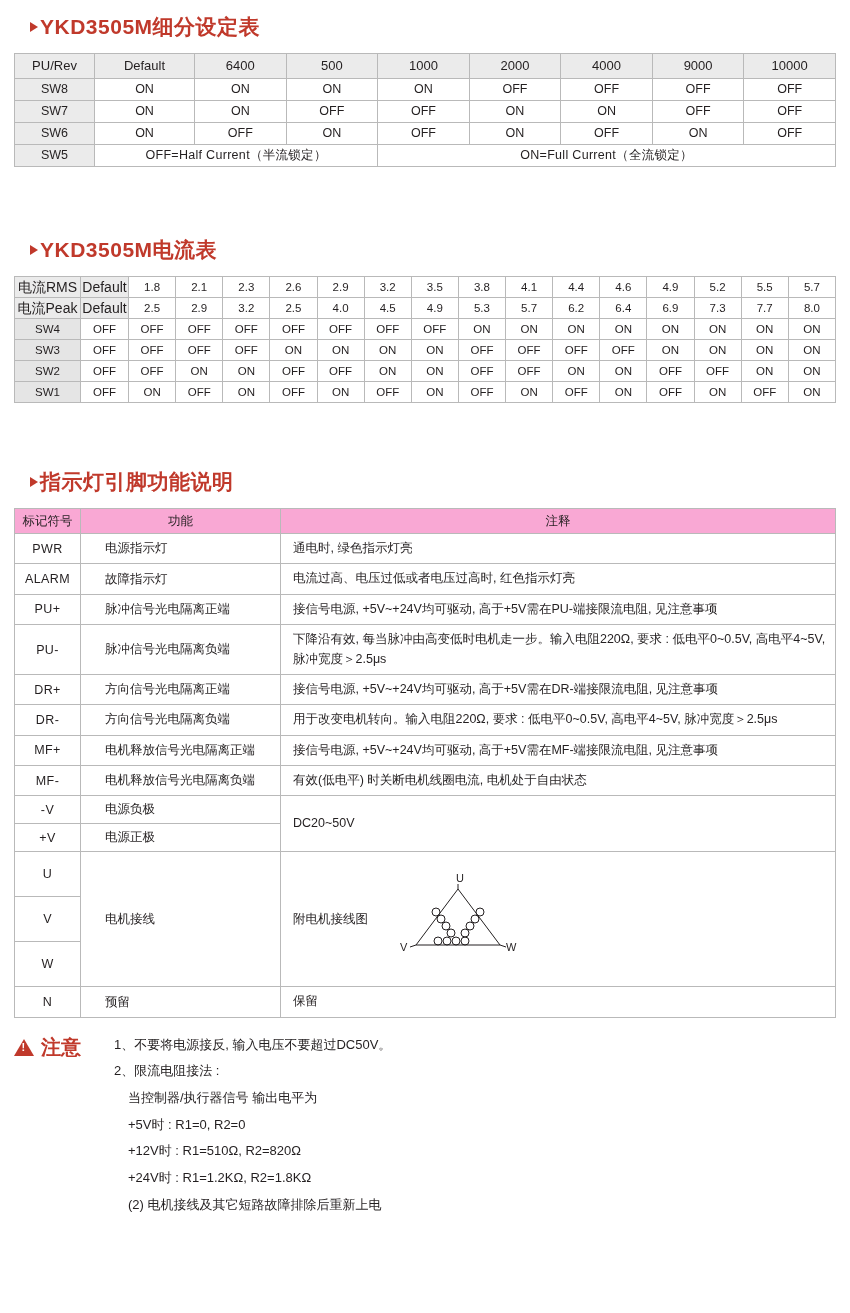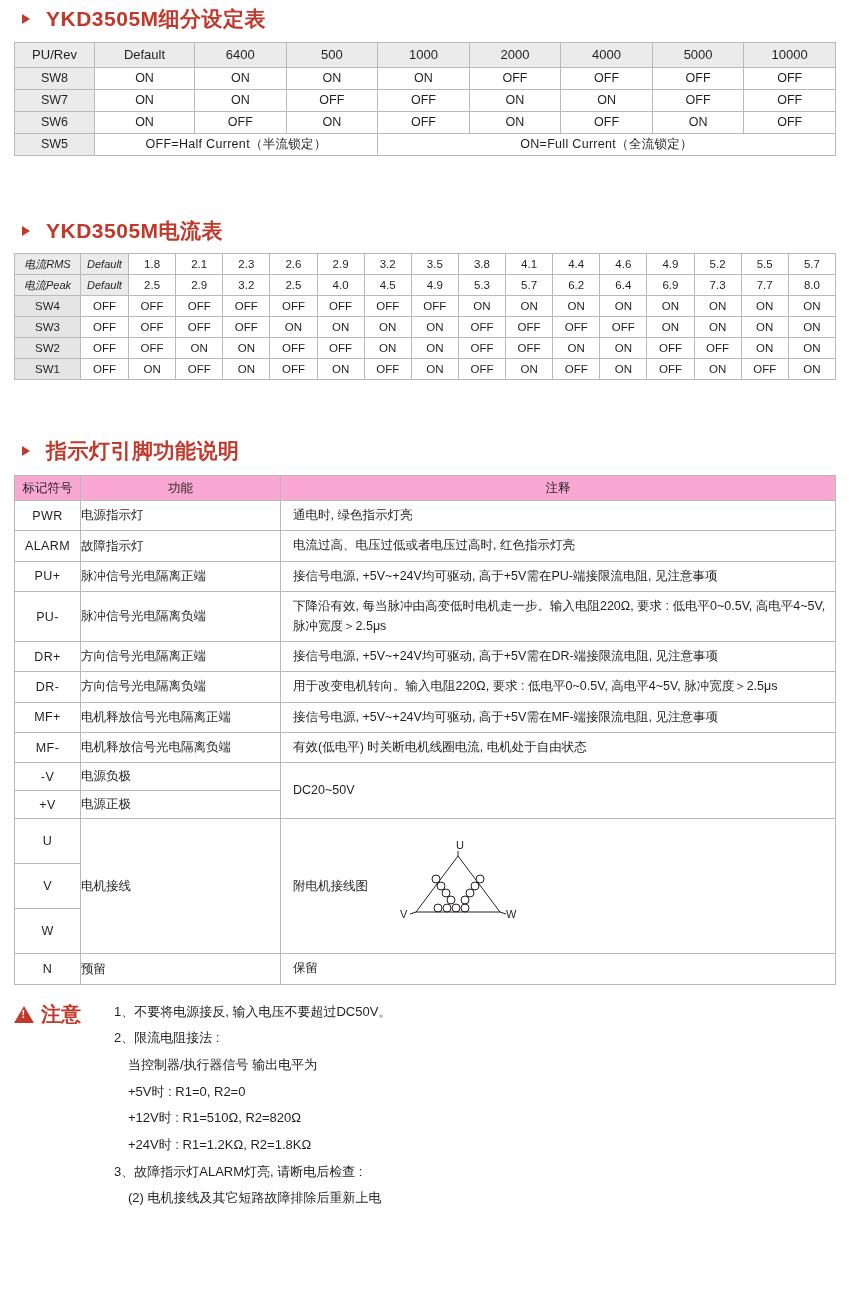--- a/index.html
+++ b/index.html
@@ -20,22 +20,22 @@
     height: 1313px;
     box-sizing: border-box;
     padding: 0 14px;
     position: relative;
   }
 
   
   .sec-head {
     display: flex;
     align-items: center;
-    gap: 16px;
-    margin: 8px;
+    gap: 2px;
+    margin: 16px;
   }
   .sec-head .tri {
     width: 0;
     height: 0;
     border-left: 8px solid #c0392b;
     border-top: 5.5px solid transparent;
     border-bottom: 5.5px solid transparent;
     display: block;
   }
   .sec-head .txt {
@@ -63,36 +63,36 @@
   
   #t1 { margin-top: 13px; }
   #t1 td { height: 19px; line-height: 19px; }
   #t1 tr:first-child td { background: #ebebeb; height: 22px; line-height: 22px; font-size: 13px;}
   #t1 .lab { background: #ebebeb; }
   #t1 .wide { letter-spacing: .3px; }
 
   
   #t2 { margin-top: 12px; }
   #t2 td { height: 18px; line-height: 18px; font-size: 11.5px; }
-  #t2 .hd { background: #ebebeb; font-size: 11px; font-style: italic; }
+  #t2 .hd { background: #ebebeb; font-size: 14px; }
   #t2 .lab { background: #e5e5e5; }
 
   
   #t3 { margin-top: 14px; }
   #t3 td {
     font-size: 12.5px;
     padding: 5px 0;
   }
   #t3 thead td {
     background: #f9a8d4;
     height: 24px;
     padding: 0;
   }
   #t3 .c1 { width: 66px; }
-  #t3 .c2 { width: 200px; text-align: left; padding-left: 0; }
+  #t3 .c2 { width: 200px; text-align: left; padding-left: 24px; }
   #t3 .c3 { text-align: left; padding-left: 12px; line-height: 1.55; }
   #t3 .sym { letter-spacing: .4px; }
 
   .gap-1 { height: 56px; }
   .gap-2 { height: 52px; }
 
   
   .notice {
     margin-top: 14px;
     display: flex;
@@ -164,21 +164,21 @@
     </colgroup>
     <tbody>
       <tr>
         <td>PU/Rev</td>
         <td>Default</td>
         <td>6400</td>
         <td>500</td>
         <td>1000</td>
         <td>2000</td>
         <td>4000</td>
-        <td>5000</td>
+        <td>9000</td>
         <td>10000</td>
       </tr>
       <tr>
         <td class="lab">SW8</td>
         <td>ON</td>
         <td>ON</td>
         <td>ON</td>
         <td>ON</td>
         <td>OFF</td>
         <td>OFF</td>
@@ -489,18 +489,17 @@
       <span class="warn-tri"></span>
       <span class="t">注意</span>
     </div>
     <div class="notice-body">
       <div>1、不要将电源接反, 输入电压不要超过DC50V。</div>
       <div>2、限流电阻接法 :</div>
       <div class="ind1">当控制器/执行器信号 输出电平为</div>
       <div class="ind1">+5V时 : R1=0, R2=0</div>
       <div class="ind1">+12V时 : R1=510Ω, R2=820Ω</div>
       <div class="ind1">+24V时 : R1=1.2KΩ, R2=1.8KΩ</div>
-      <div>3、故障指示灯ALARM灯亮, 请断电后检查 :</div>
       <div class="ind1">(2) 电机接线及其它短路故障排除后重新上电</div>
     </div>
   </div>
 
 </div>
 
 </body></html>

